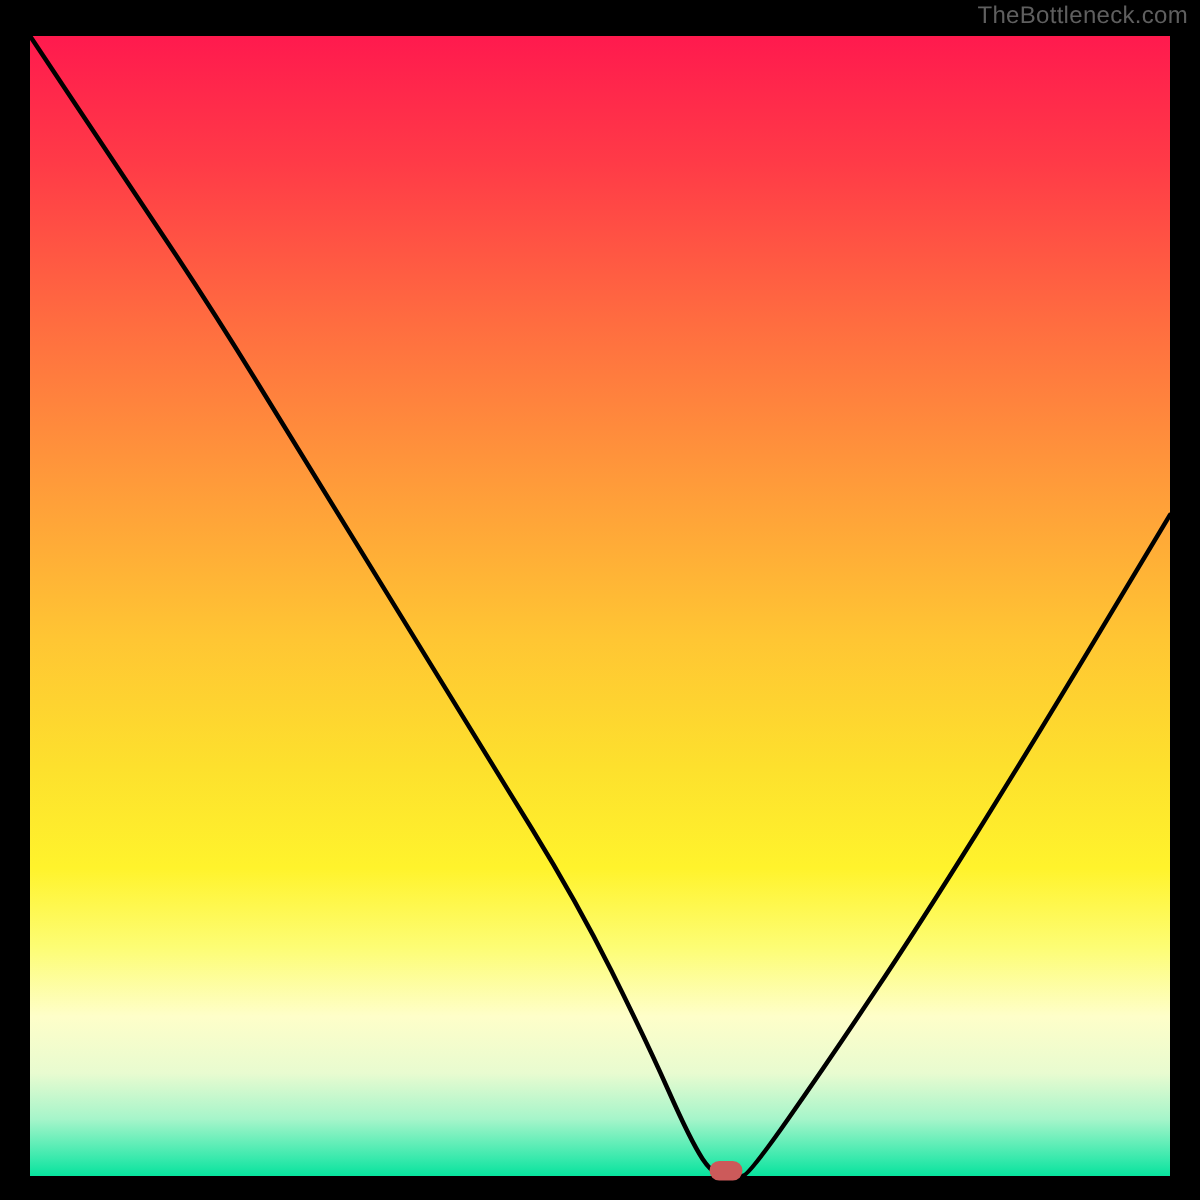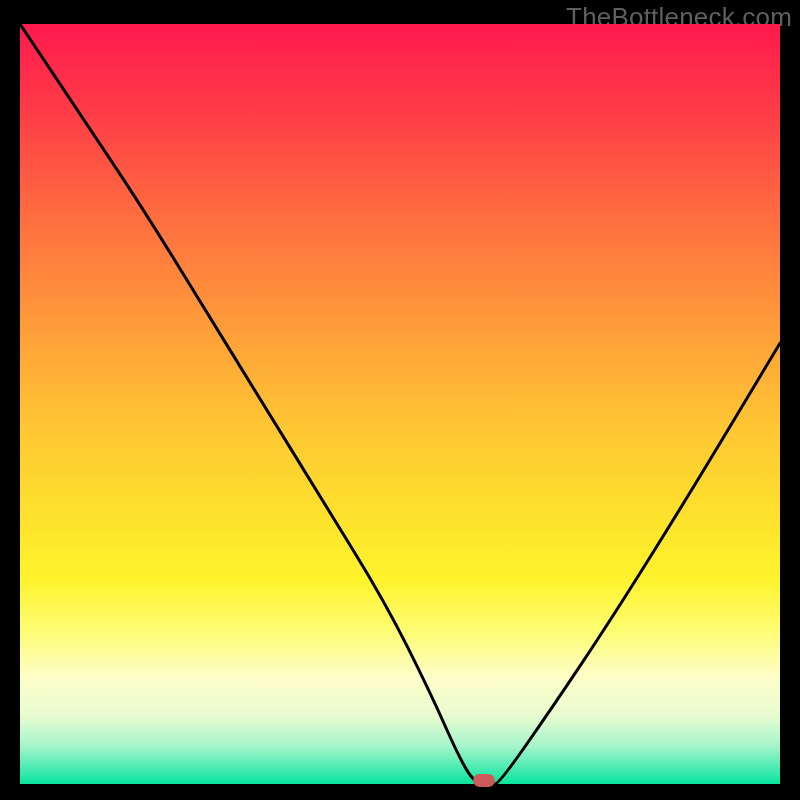--- a/index.html
+++ b/index.html
@@ -31,21 +31,21 @@
       #a6f5ca 95%,
       #37e9ac 98.5%,
       #07e39d 100%
     );
   }
   .watermark {
     position: absolute;
     top: 2px;
     right: 8px;
     color: #5f5f5f;
-    font-size: 26px;
+    font-size: 16px;
     letter-spacing: 0.2px;
     font-weight: 500;
     user-select: none;
   }
   svg.curve {
     position: absolute;
     left: 0;
     top: 0;
     width: 760px;
     height: 760px;

